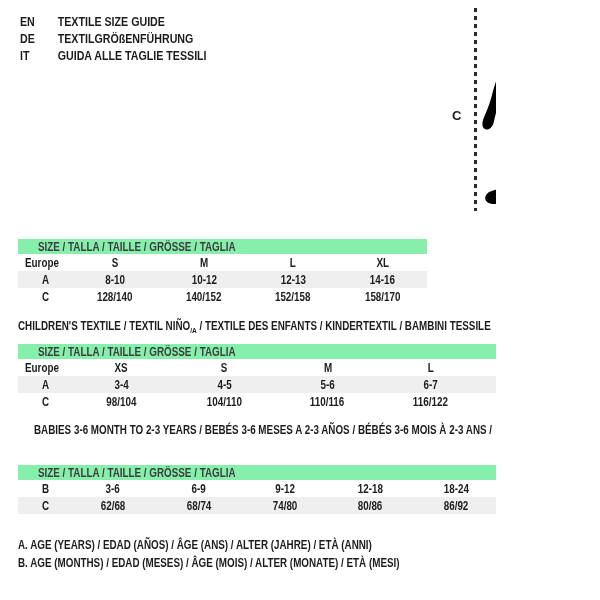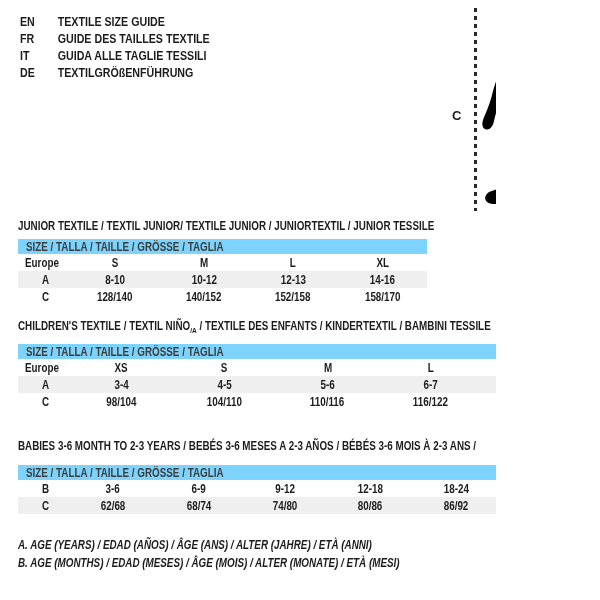--- a/index.html
+++ b/index.html
@@ -26,43 +26,42 @@
   .baby    { position:absolute; left:479px; top:8px; }
 
   
   .t-title { position:absolute; font-size:12px; }
   .t-title .line { height:15px; line-height:15px; }
   sub.sub { font-size:8px; }
   table.sg { position:absolute; border-collapse:collapse; table-layout:fixed; font-size:12px; }
   .sg td { padding:0; height:17px; text-align:center; vertical-align:middle; }
   .sg td.lbl { text-align:center; padding-left:4px; }
   .sg tr.shade td { background:#efefef; }
-  .sg tr.szhead td { background:#7dd3fc; height:15px; text-align:left; padding-left:8px; color:#3d3d3d; }
+  .sg tr.szhead td { background:#86efac; height:15px; text-align:left; padding-left:20px; color:#3d3d3d; }
   col.c-lbl { width:52px; }
   #t1 { left:18px; top:239px; width:409px; }
   #t2 { left:18px; top:344px; width:567px; }
   #t3 { left:18px; top:465px; width:567px; }
   #t1-title { left:18px; top:219px; }
   #t2-title { left:18px; top:319px;text-align:right; }
-  #t3-title { left:18px; top:423px;margin-top:16px; }
+  #t3-title { left:34px; top:423px; }
 
   
   .notes { position:absolute; left:18px; top:536px; font-size:12px; }
-  .note-line { height:18px; line-height:18px;font-style:italic; }
+  .note-line { height:18px; line-height:18px; }
 </style>
 </head>
 <body>
 
 <div class="page">
 
   <div class="langs">
     <div class="lang-row"><span class="cx"><span class="lang-code">EN</span><span>TEXTILE SIZE GUIDE</span></span></div>
-    <div class="lang-row"><span class="cx"><span class="lang-code">FR</span><span>GUIDE DES TAILLES TEXTILE</span></span></div>
+    <div class="lang-row"><span class="cx"><span class="lang-code">DE</span><span>TEXTILGRÖßENFÜHRUNG</span></span></div>
     <div class="lang-row"><span class="cx"><span class="lang-code">IT</span><span>GUIDA ALLE TAGLIE TESSILI</span></span></div>
-    <div class="lang-row"><span class="cx"><span class="lang-code">DE</span><span>TEXTILGRÖßENFÜHRUNG</span></span></div>
   </div>
 
   <span class="c-label">C</span>
   <div class="dash-line"></div>
   <svg class="baby" width="94" height="202" viewBox="0 0 94 202">
     <g fill="#000000">
 
       <path d="M52,2 C40,2 31,10 30,22 C30,24 30,26 30,27 C26,26 24,30 26,34 C27,37 29,39 31,39 C34,46 42,51 52,51 C62,51 70,46 73,39 C75,39 77,37 78,34 C80,30 78,26 74,27 C74,26 74,24 74,22 C73,10 64,2 52,2 Z"></path>
 
       <path d="M36,48 C28,52 22,60 20,70 C18,82 20,96 23,108 L26,116 L79,116 L81,104 C83,92 83,78 80,68 C77,57 70,50 62,47 Z"></path>
@@ -74,23 +73,20 @@
       <path d="M25,106 C20,118 19,132 23,142 C27,152 35,158 43,159 L45,150 C47,147 51,147 53,150 L55,159 C64,158 73,151 77,141 C81,130 81,116 77,105 Z"></path>
 
       <path d="M29,154 C27,164 25,173 24,181 L38,183 C39,173 41,163 43,155 Z"></path>
       <path d="M10,184 C4,188 5,195 13,196 L34,196 C39,195 39,189 35,184 L24,179 Z"></path>
 
       <path d="M57,155 C59,165 60,173 60,181 L74,181 C74,171 72,161 70,153 Z"></path>
       <path d="M58,180 C55,186 56,192 62,194 L78,196 C84,196 85,190 81,184 L72,179 Z"></path>
     </g>
   </svg>
 
-  <div class="t-title" id="t1-title">
-    <span class="cx">JUNIOR TEXTILE / TEXTIL JUNIOR/ TEXTILE JUNIOR / JUNIORTEXTIL / JUNIOR TESSILE</span>
-  </div>
   <table class="sg" id="t1">
     <colgroup>
         <col class="c-lbl">
         <col>
         <col>
         <col>
         <col>
       </colgroup>
     <tbody>
         <tr class="szhead">

